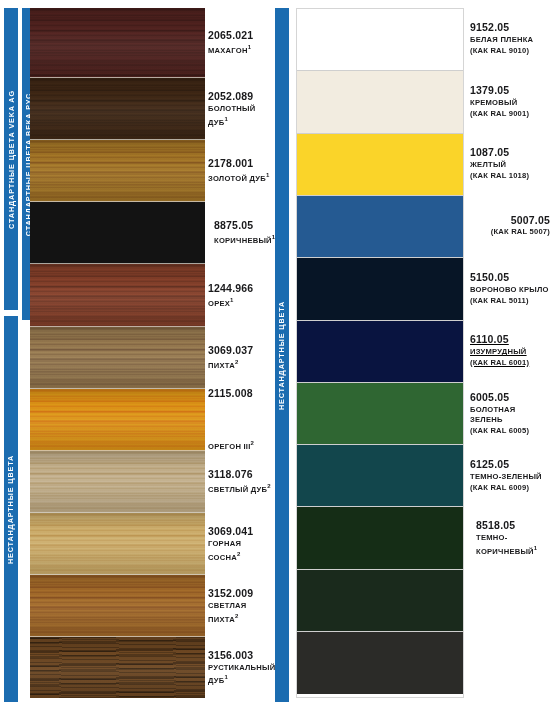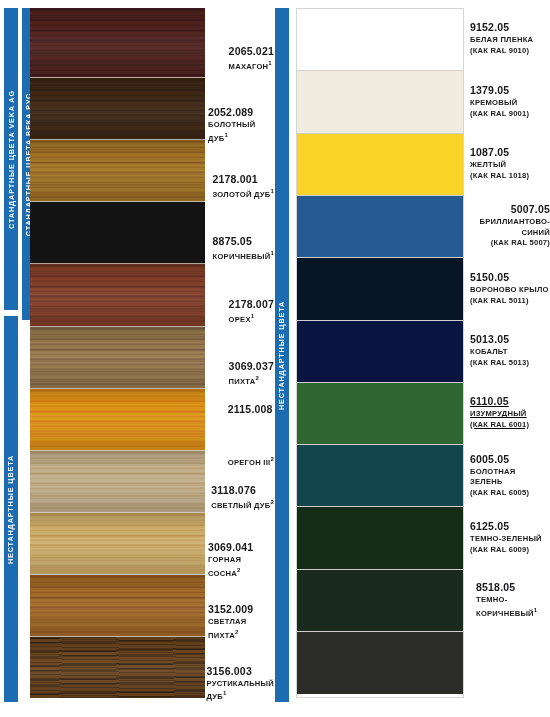--- a/index.html
+++ b/index.html
@@ -84,21 +84,21 @@
       rgba(0,0,0,.16) 0%, rgba(0,0,0,0) 26%,
       rgba(255,255,255,.05) 55%, rgba(0,0,0,.12) 100%);
   }
 
   
   .labels {
     position: absolute;
     display: flex;
     flex-direction: column;
   }
-  #wood-labels  { left: 208px; top: 24px;  width: 66px;  height: 690px; align-items: flex-end; }
+  #wood-labels  { left: 208px; top: 8px;  width: 66px;  height: 690px; }
   #solid-labels { left: 470px; top: 8px;  width: 80px;  height: 690px; }
 
   .label-cell {
     display: flex;
     flex-direction: column;
     justify-content: center;
   }
   .code {
     font-size: 10.5px;
     font-weight: bold;
@@ -195,21 +195,21 @@
     </div>
     <div class="label-cell" style="height: 62px;">
       <div class="code">2178.001</div>
       <div class="name">ЗОЛОТОЙ ДУБ<sup>1</sup></div>
     </div>
     <div class="label-cell indent" style="height: 62px;">
       <div class="code">8875.05</div>
       <div class="name">КОРИЧНЕВЫЙ<sup>1</sup></div>
     </div>
     <div class="label-cell" style="height: 63px;">
-      <div class="code">2178.007</div>
+      <div class="code">1244.966</div>
       <div class="name">ОРЕХ<sup>1</sup></div>
     </div>
     <div class="label-cell" style="height: 62px;">
       <div class="code">3069.037</div>
       <div class="name">ПИХТА<sup>2</sup></div>
     </div>
     <div class="label-cell" style="height: 62px; gap: 38px;">
       <div class="code">2115.008</div>
       <div class="name">ОРЕГОН III<sup>2</sup></div>
     </div>
@@ -255,32 +255,26 @@
       <div class="name">КРЕМОВЫЙ</div>
       <div class="ral">(КАК RAL 9001)</div>
     </div>
     <div class="label-cell" style="height: 62px;">
       <div class="code">1087.05</div>
       <div class="name">ЖЕЛТЫЙ</div>
       <div class="ral">(КАК RAL 1018)</div>
     </div>
     <div class="label-cell" style="height: 62px; text-align: right;">
       <div class="code">5007.05</div>
-      <div class="name">БРИЛЛИАНТОВО-СИНИЙ</div>
       <div class="ral">(КАК RAL 5007)</div>
     </div>
     <div class="label-cell" style="height: 63px;">
       <div class="code">5150.05</div>
       <div class="name">ВОРОНОВО КРЫЛО</div>
       <div class="ral">(КАК RAL 5011)</div>
-    </div>
-    <div class="label-cell" style="height: 62px;">
-      <div class="code">5013.05</div>
-      <div class="name">КОБАЛЬТ</div>
-      <div class="ral">(КАК RAL 5013)</div>
     </div>
     <div class="label-cell" style="height: 62px; text-decoration: underline;">
       <div class="code">6110.05</div>
       <div class="name">ИЗУМРУДНЫЙ</div>
       <div class="ral">(КАК RAL 6001)</div>
     </div>
     <div class="label-cell" style="height: 63px;">
       <div class="code">6005.05</div>
       <div class="name">БОЛОТНАЯ ЗЕЛЕНЬ</div>
       <div class="ral">(КАК RAL 6005)</div>

